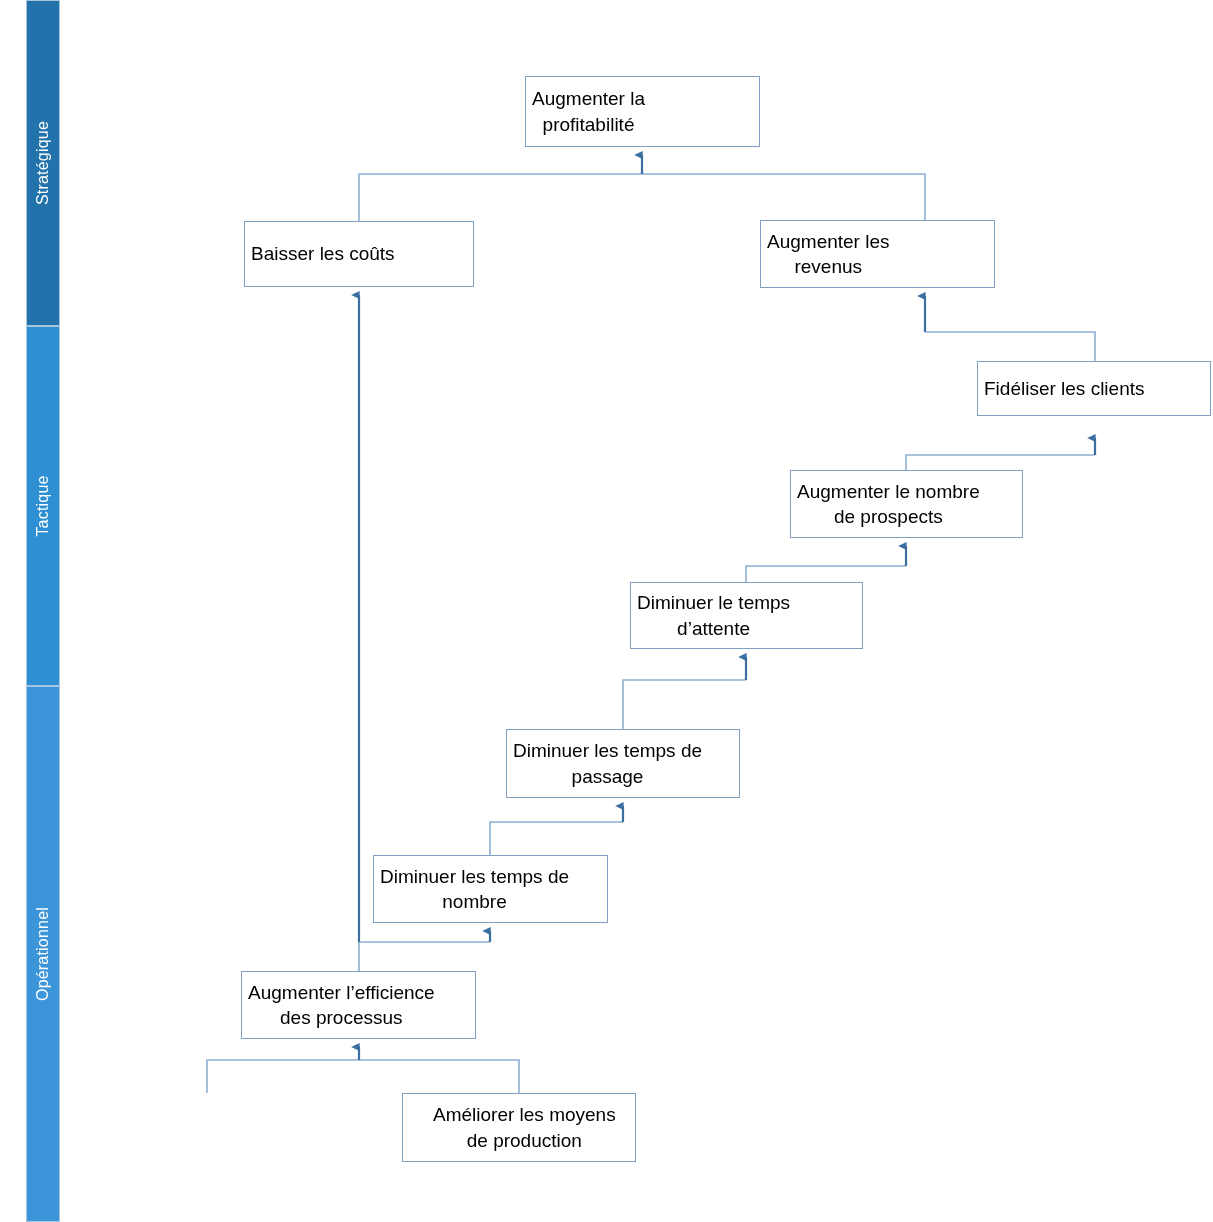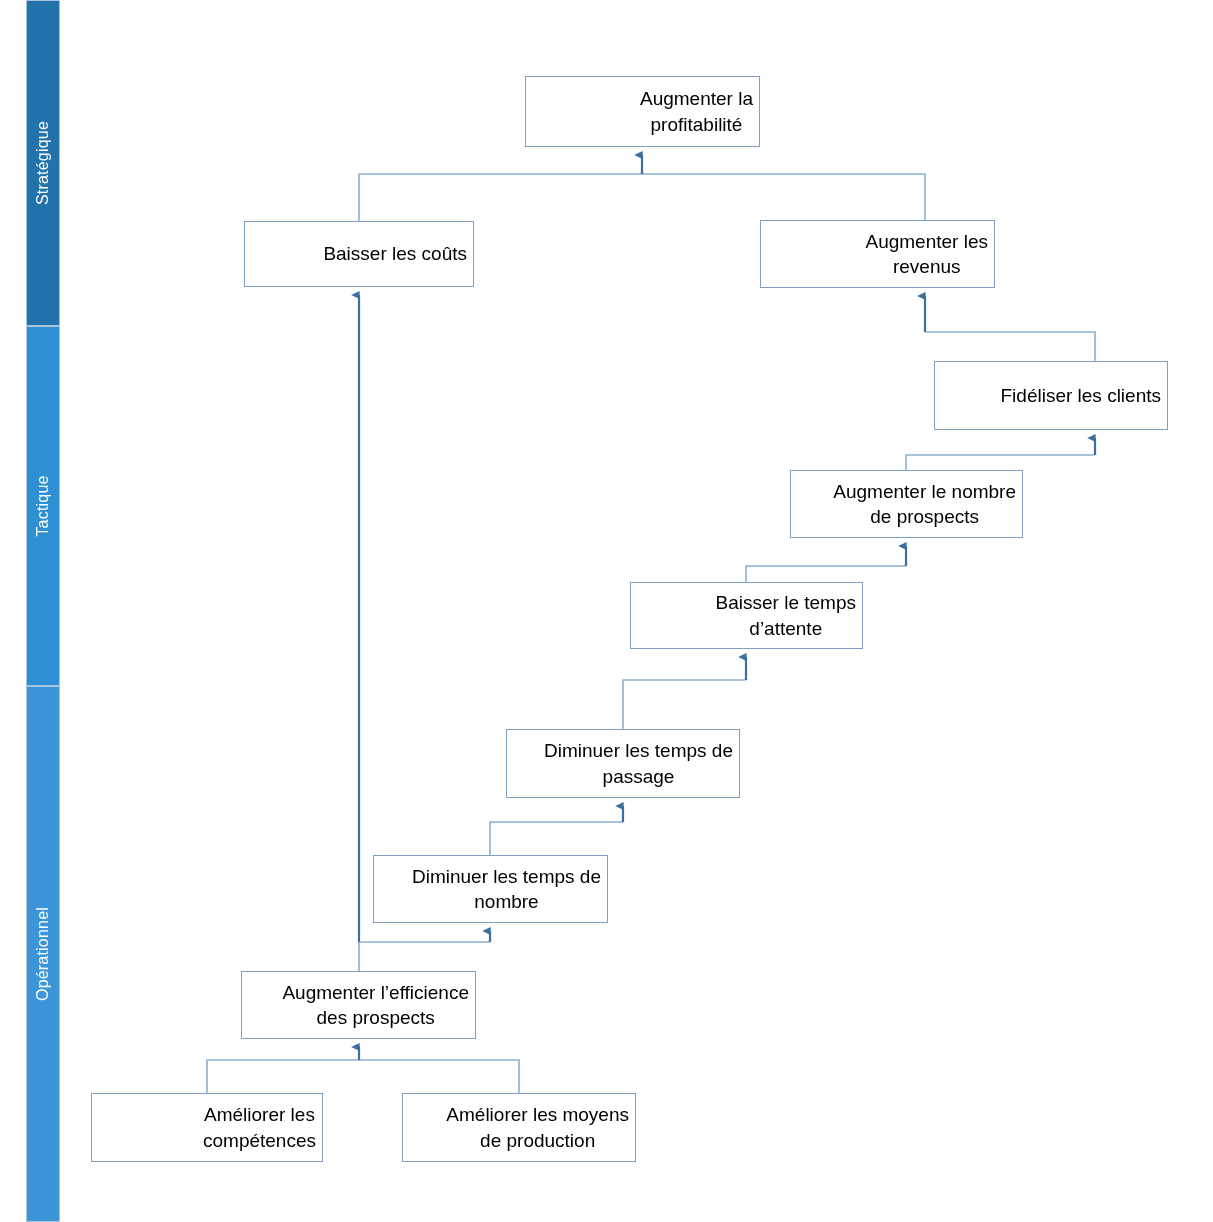--- a/index.html
+++ b/index.html
@@ -41,21 +41,21 @@
   #band-operationnel{ top: 686px; height: 536px; background: #3d95d9; }
 
   
   .node {
     position: absolute;
     box-sizing: border-box;
     border: 1px solid #7f9fc0;
     background: #ffffff;
     display: flex;
     align-items: center;
-    justify-content: flex-end;
+    justify-content: flex-start;
     text-align: center;
     color: #000000;
     font-size: 19px;
     line-height: 1.32;
     padding: 2px 6px;
     z-index: 4;
   }
   .node span { display: block; }
 
   
@@ -135,36 +135,36 @@
     </div>
   </div>
 
   <div class="node" style="left:760px; top:220px; width:235px; height:68px;">
     <div>
       <span>Augmenter les</span>
       <span>revenus</span>
     </div>
   </div>
 
-  <div class="node" style="left:934px; top:361px; width:234px; height:69px;">
+  <div class="node" style="left:977px; top:361px; width:234px; height:55px;">
     <div>
       <span>Fidéliser les clients</span>
     </div>
   </div>
 
   <div class="node" style="left:790px; top:470px; width:233px; height:68px;">
     <div>
       <span>Augmenter le nombre</span>
       <span>de prospects</span>
     </div>
   </div>
 
   <div class="node" style="left:630px; top:582px; width:233px; height:67px;">
     <div>
-      <span>Baisser le temps</span>
+      <span>Diminuer le temps</span>
       <span>d’attente</span>
     </div>
   </div>
 
   <div class="node" style="left:506px; top:729px; width:234px; height:69px;">
     <div>
       <span>Diminuer les temps de</span>
       <span>passage</span>
     </div>
   </div>
@@ -172,30 +172,24 @@
   <div class="node" style="left:373px; top:855px; width:235px; height:68px;">
     <div>
       <span>Diminuer les temps de</span>
       <span>nombre</span>
     </div>
   </div>
 
   <div class="node" style="left:241px; top:971px; width:235px; height:68px;">
     <div>
       <span>Augmenter l’efficience</span>
-      <span>des prospects</span>
+      <span>des processus</span>
     </div>
   </div>
 
-  <div class="node" style="left:91px; top:1093px; width:232px; height:69px;">
-    <div>
-      <span>Améliorer les</span>
-      <span>compétences</span>
-    </div>
-  </div>
 
   <div class="node" style="left:402px; top:1093px; width:234px; height:69px;padding-left:30px;">
     <div>
       <span>Améliorer les moyens</span>
       <span>de production</span>
     </div>
   </div>
 
 </div>
 

